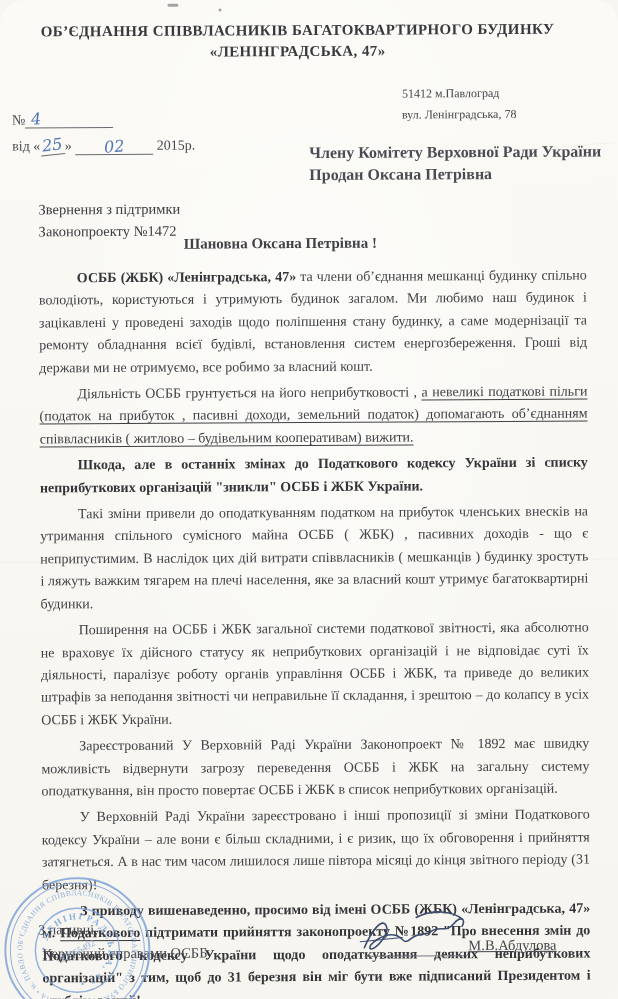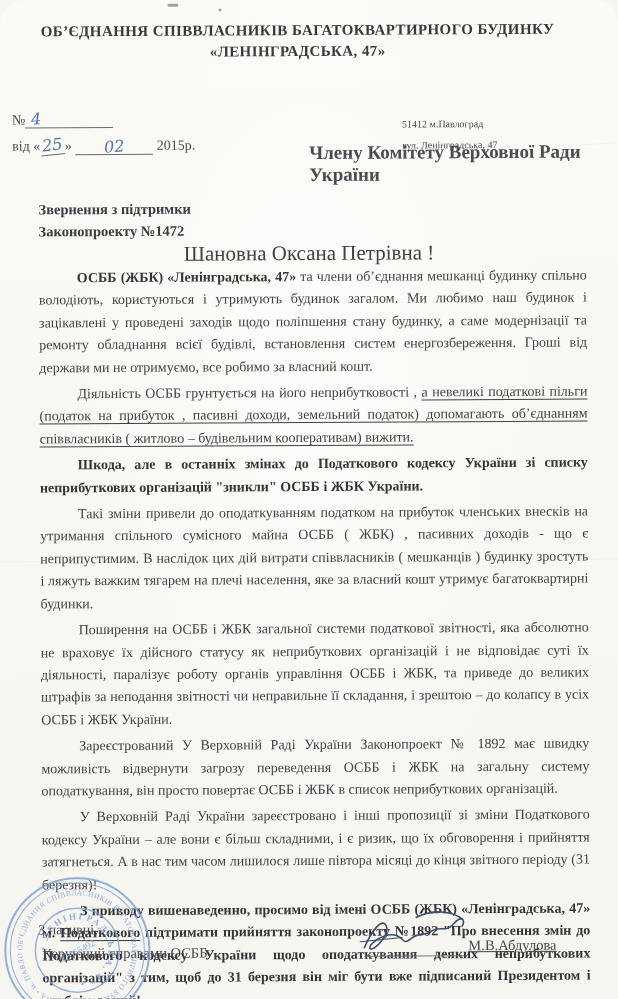--- a/index.html
+++ b/index.html
@@ -11,35 +11,35 @@
     font-family:"Liberation Serif", serif;
     color:#3e3e42;
     border-radius:24px;
   }
   .tilt{position:absolute;inset:0;transform:rotate(-0.3deg);transform-origin:50% 50%;}
   .crease{position:absolute;background:rgba(60,60,60,.04);pointer-events:none;}
   .speck{position:absolute;background:#5a5a5a;opacity:.55;border-radius:2px;}
 
   .org-header{position:absolute;top:20px;left:0;width:600px;text-align:center;
     font-weight:bold;font-size:15px;letter-spacing:.4px;color:#39393d;line-height:21px;}
-  .sender{position:absolute;top:84px;left:404px;font-size:10px;line-height:20.5px;color:#45454a;margin-top:31px;}
+  .sender{position:absolute;top:84px;left:404px;font-size:12px;line-height:20.5px;color:#45454a;}
 
   .refblock{position:absolute;top:110px;left:14px;font-size:14px;color:#4a4a50;}
   .ref-row{position:relative;height:24px;}
   .ref-line{display:inline-block;border-bottom:1px solid #6a6a70;height:16px;vertical-align:bottom;}
   .hand{font-style:italic;color:#4f74b5;font-size:16px;font-family:"DejaVu Serif",serif;}
   .hand-day{display:inline-block;transform:rotate(-6deg);border-bottom:1px solid #6a6a70;padding:0 2px;}
   .hand-month{display:inline-block;transform:rotate(-4deg);position:relative;top:-1px;}
   .hand-no{position:relative;top:-2px;left:6px;transform:rotate(-4deg);display:inline-block;}
 
-  .recipient{position:absolute;top:142px;left:311px;font-size:19px;font-weight:bold;
+  .recipient{position:absolute;top:142px;left:311px;font-size:16px;font-weight:bold;
     color:#4b4b52;line-height:21.5px;}
-  .subject{position:absolute;top:197px;left:40px;font-size:14.5px;font-weight:bold;
+  .subject{position:absolute;top:197px;left:40px;font-size:14.5px;font-weight:normal;
     color:#3c3c40;line-height:22px;}
-  .salutation{position:absolute;top:241px;left:185px;font-size:21px;color:#414147;}
+  .salutation{position:absolute;top:235px;left:185px;font-size:15px;color:#414147;font-weight:bold;}
 
   .body{position:absolute;top:266px;left:40px;right:30px;
     font-size:14px;line-height:22.4px;text-align:justify;color:#414146;}
   .body p{margin:0 0 4px 0;text-indent:38px;}
   .b{font-weight:bold;color:#353539;}
   .u{text-decoration:underline;text-underline-offset:3px;}
 
   .valediction{position:absolute;top:921px;left:36px;font-size:14px;color:#45454b;}
   .signer-title{position:absolute;top:944px;left:40px;font-size:14.5px;color:#45454b;}
   .sig-line{position:absolute;top:956px;left:362px;width:100px;border-bottom:1px solid #77777d;}
@@ -59,37 +59,38 @@
     <div class="crease" style="top:150px;right:0;width:180px;height:1px;transform:rotate(-4deg);"></div>
     <div class="crease" style="top:560px;left:0;width:618px;height:1px;"></div>
 
     <div class="org-header">
       <div>ОБ’ЄДНАННЯ  СПІВВЛАСНИКІВ БАГАТОКВАРТИРНОГО БУДИНКУ</div>
       <div>«ЛЕНІНГРАДСЬКА, 47»</div>
     </div>
 
     <div class="sender">
       <div>51412 м.Павлоград</div>
-      <div>вул. Ленінградська, 47</div>
+      <div>вул. Ленінградська, 78</div>
     </div>
 
     <div class="refblock">
       <div class="ref-row">
         <span>№</span><span class="ref-line" style="width:88px;"><span class="hand hand-no">4</span></span>
       </div>
       <div class="ref-row">
         <span>від</span>
         <span>«</span><span class="hand hand-day">25</span><span>»</span>
         <span class="ref-line" style="width:78px;text-align:center;"><span class="hand hand-month">02</span></span>
         <span>2015р.</span>
       </div>
     </div>
 
     <div class="recipient">
       <div>Члену Комітету Верховної Ради України</div>
+      <div>Продан Оксана Петрівна</div>
     </div>
 
     <div class="subject">
       <div>Звернення з підтримки</div>
       <div>Законопроекту №1472</div>
     </div>
 
     <div class="salutation">Шановна Оксана Петрівна !</div>
 
     <div class="body">

